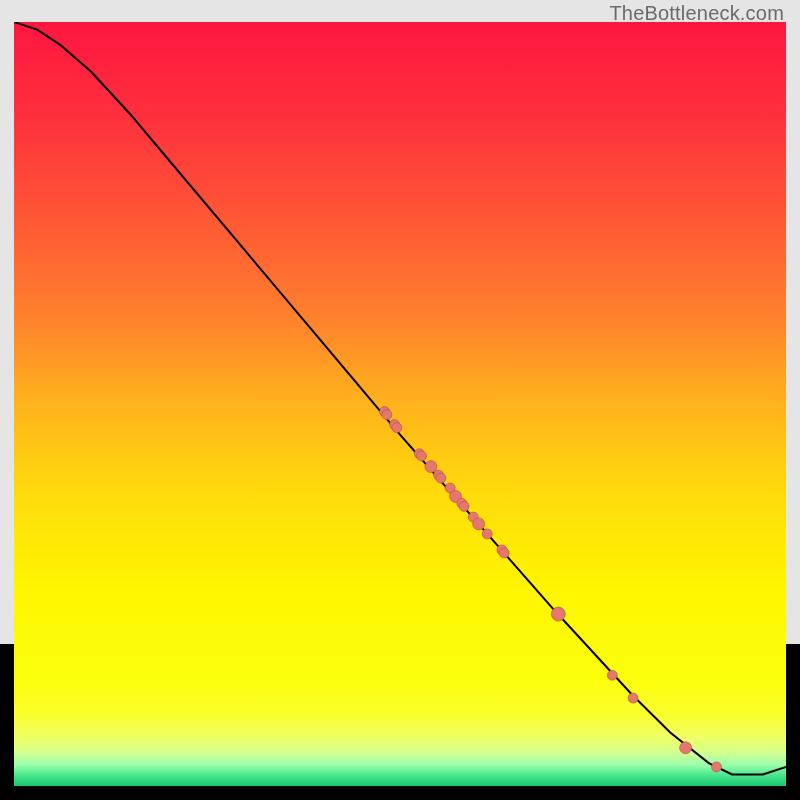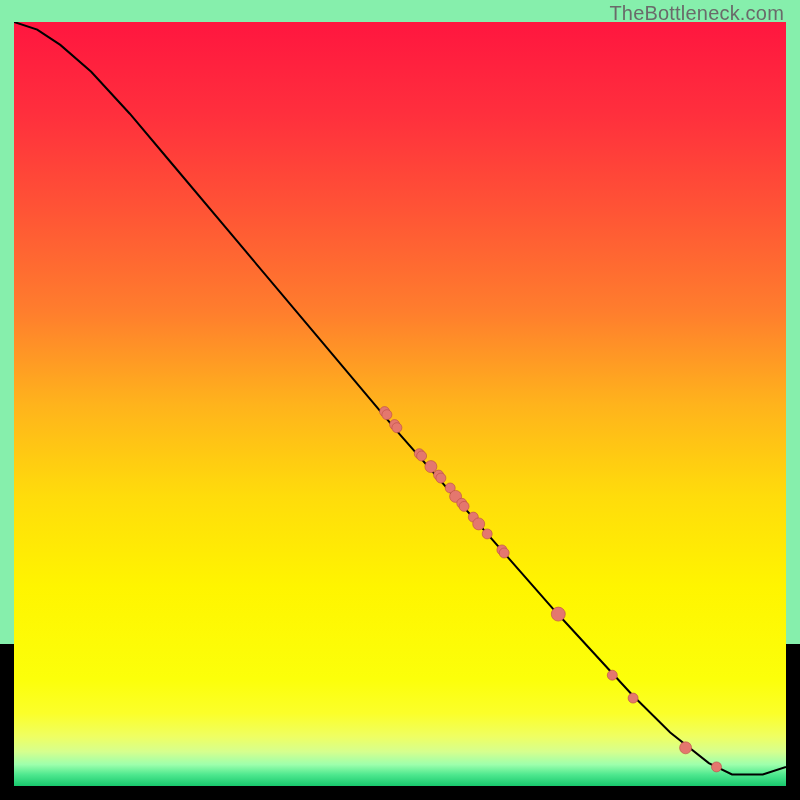--- a/index.html
+++ b/index.html
@@ -10,21 +10,21 @@
     overflow: hidden;
     background: #000;
     font-family: Arial, Helvetica, sans-serif;
   }
   .frame {
     position: absolute;
     left: 0;
     top: 0;
     width: 800px;
     height: 644px;
-    background: #86efac;
+    background: #e5e5e5;
   }
   .plot {
     position: absolute;
     left: 14px;
     top: 22px;
     width: 772px;
     height: 764px;
     overflow: hidden;
   }
   .gradient {

